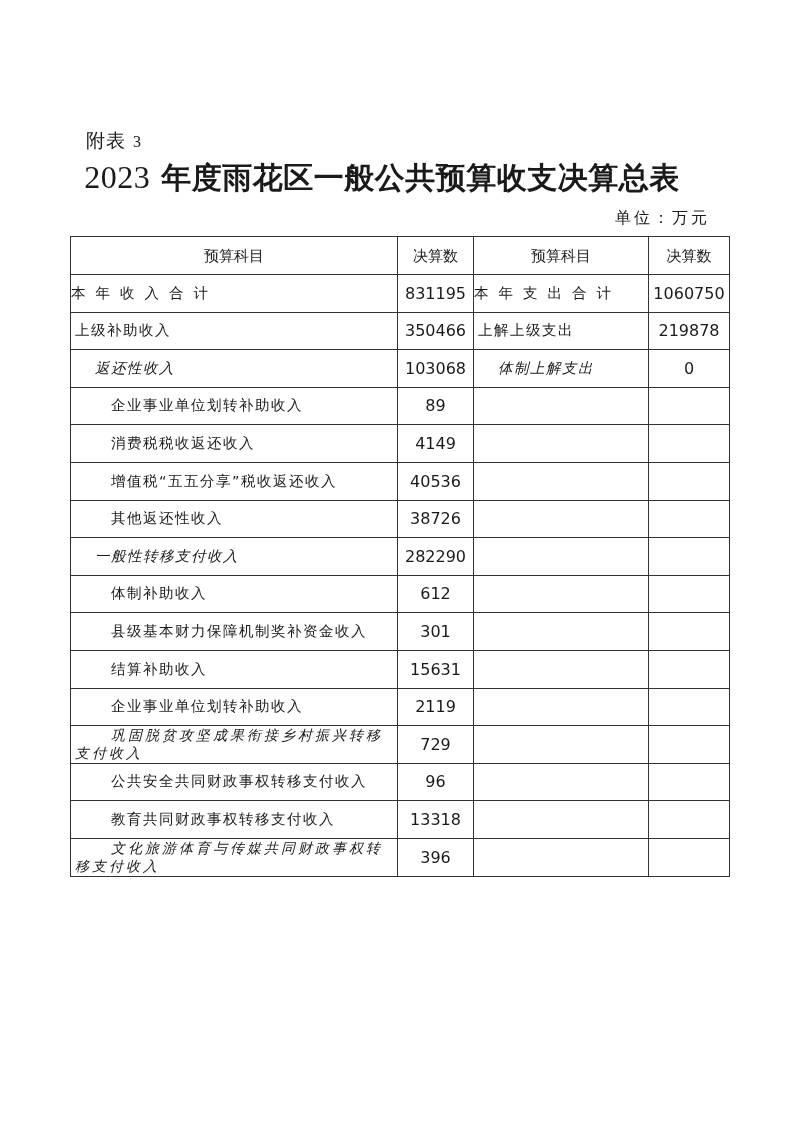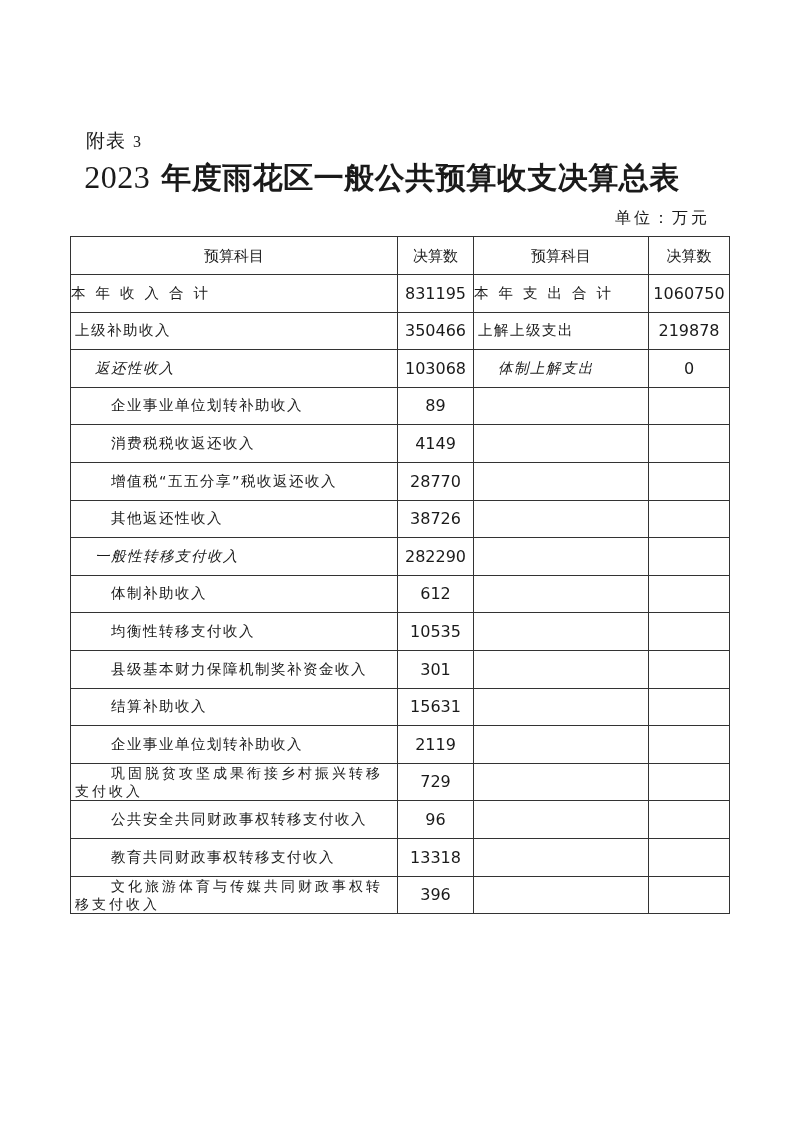--- a/index.html
+++ b/index.html
@@ -18,21 +18,21 @@
   table.t td, table.t th { border: 1px solid #333; padding: 0; font-weight: normal;
             font-size: 14.5px; font-family: "DejaVu Sans", sans-serif; height: 36.6px; line-height: 1.2; }
   table.t th { height: 37px; font-size: 15px; }
   .c1 { width: 327px; } .c2 { width: 76px; } .c3 { width: 175px; } .c4 { width: 81px; }
   .num { text-align: center; font-family: Liberation Mono, monospace; font-size: 16px !important; }
   .lbl { text-align: left; letter-spacing: 1.5px; }
   .spaced { letter-spacing: 10px; text-align: left; }
   .i0 { padding-left: 4px !important; }
   .i1 { padding-left: 24px !important; font-style: italic; }
   .i2 { padding-left: 40px !important; }
-  .wrap { padding-left: 4px !important; text-indent: 36px; letter-spacing: 3px; font-size: 14px !important; line-height: 18px !important; }
+  .wrap { padding-left: 4px !important; text-indent: 36px; letter-spacing: 3px; font-size: 14px !important; line-height: 18px !important; font-style: italic; }
 </style>
 </head>
 <body>
 
 <div class="annex"><span>附表</span> <span class="num">3</span></div>
 
 <div class="title"><span class="yr">2023</span> <span>年度雨花区一般公共预算收支决算总表</span></div>
 
 <div class="unit">单位：万元</div>
 
@@ -75,45 +75,39 @@
     <td class="num"></td>
   </tr>
   <tr>
     <td class="lbl i2">消费税税收返还收入</td>
     <td class="num">4149</td>
     <td></td>
     <td class="num"></td>
   </tr>
   <tr>
     <td class="lbl i2">增值税“五五分享”税收返还收入</td>
-    <td class="num">28770</td>
+    <td class="num">40536</td>
     <td></td>
     <td class="num"></td>
   </tr>
   <tr>
     <td class="lbl i2">其他返还性收入</td>
     <td class="num">38726</td>
     <td></td>
     <td class="num"></td>
   </tr>
   <tr>
     <td class="lbl i1">一般性转移支付收入</td>
     <td class="num">282290</td>
     <td></td>
     <td class="num"></td>
   </tr>
   <tr>
     <td class="lbl i2">体制补助收入</td>
     <td class="num">612</td>
-    <td></td>
-    <td class="num"></td>
-  </tr>
-  <tr>
-    <td class="lbl i2">均衡性转移支付收入</td>
-    <td class="num">10535</td>
     <td></td>
     <td class="num"></td>
   </tr>
   <tr>
     <td class="lbl i2">县级基本财力保障机制奖补资金收入</td>
     <td class="num">301</td>
     <td></td>
     <td class="num"></td>
   </tr>
   <tr>

